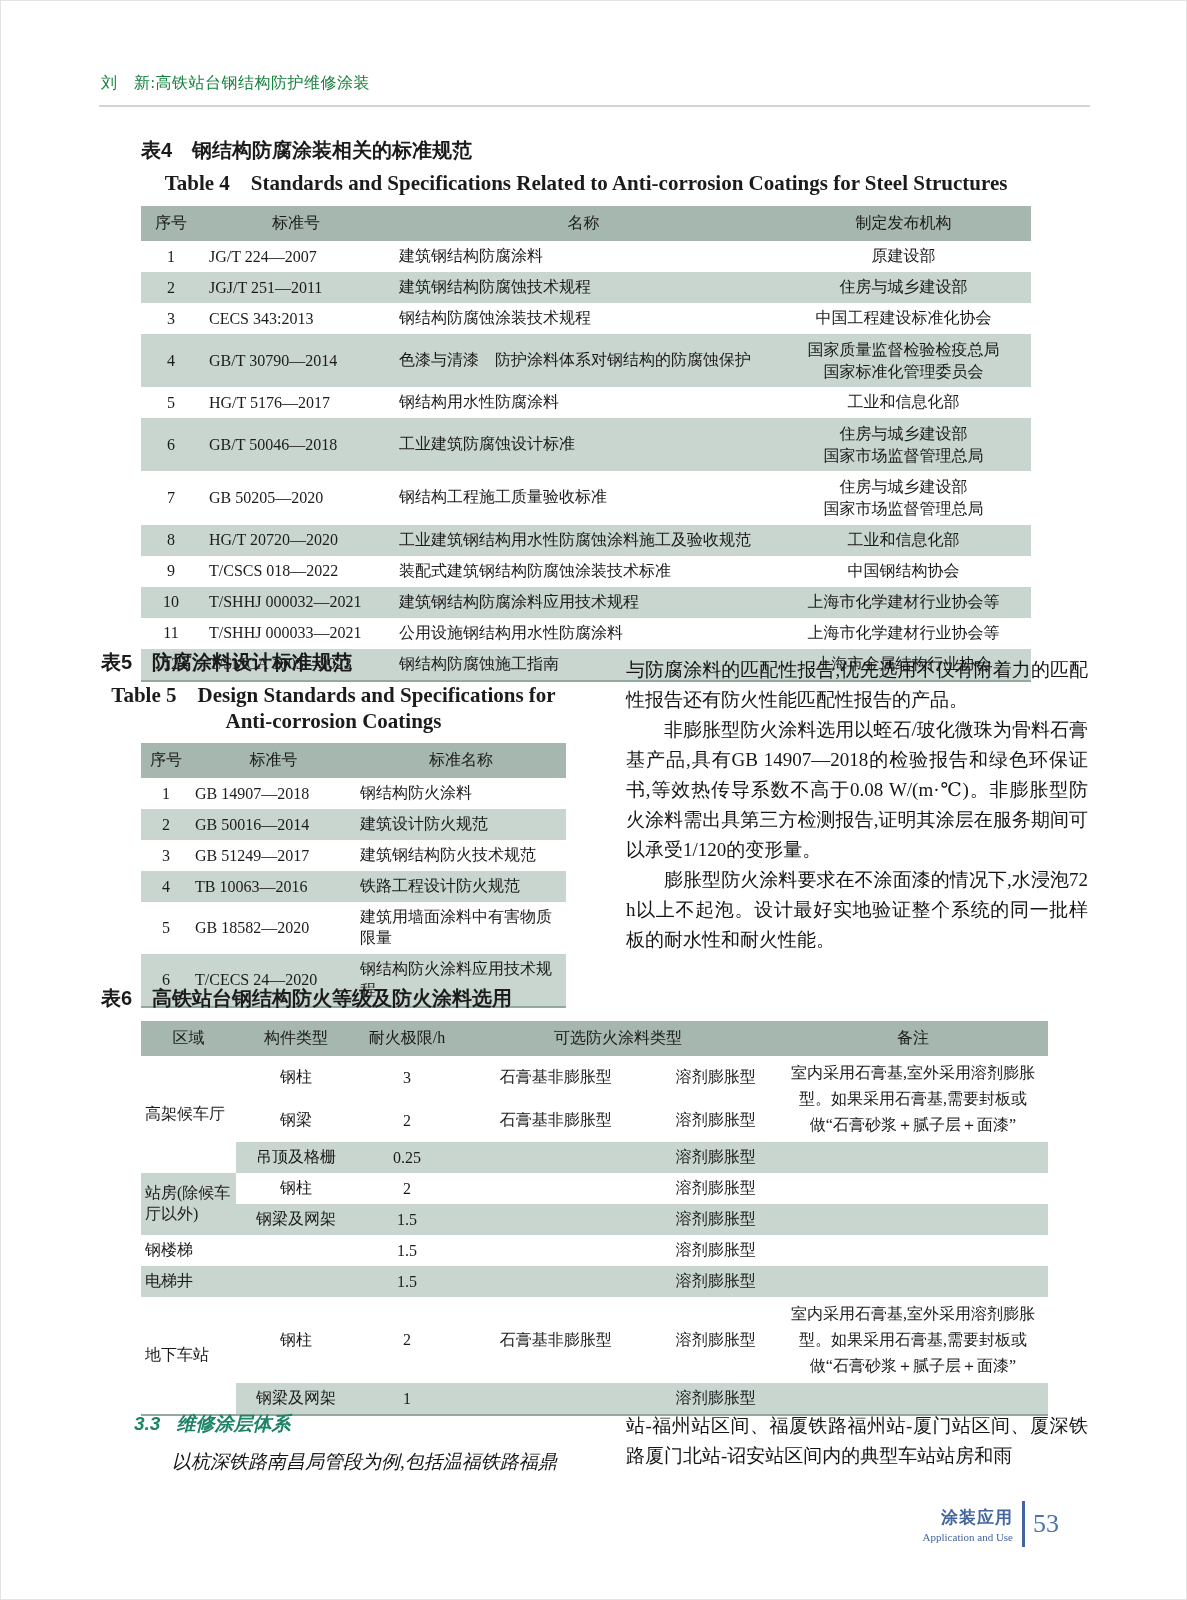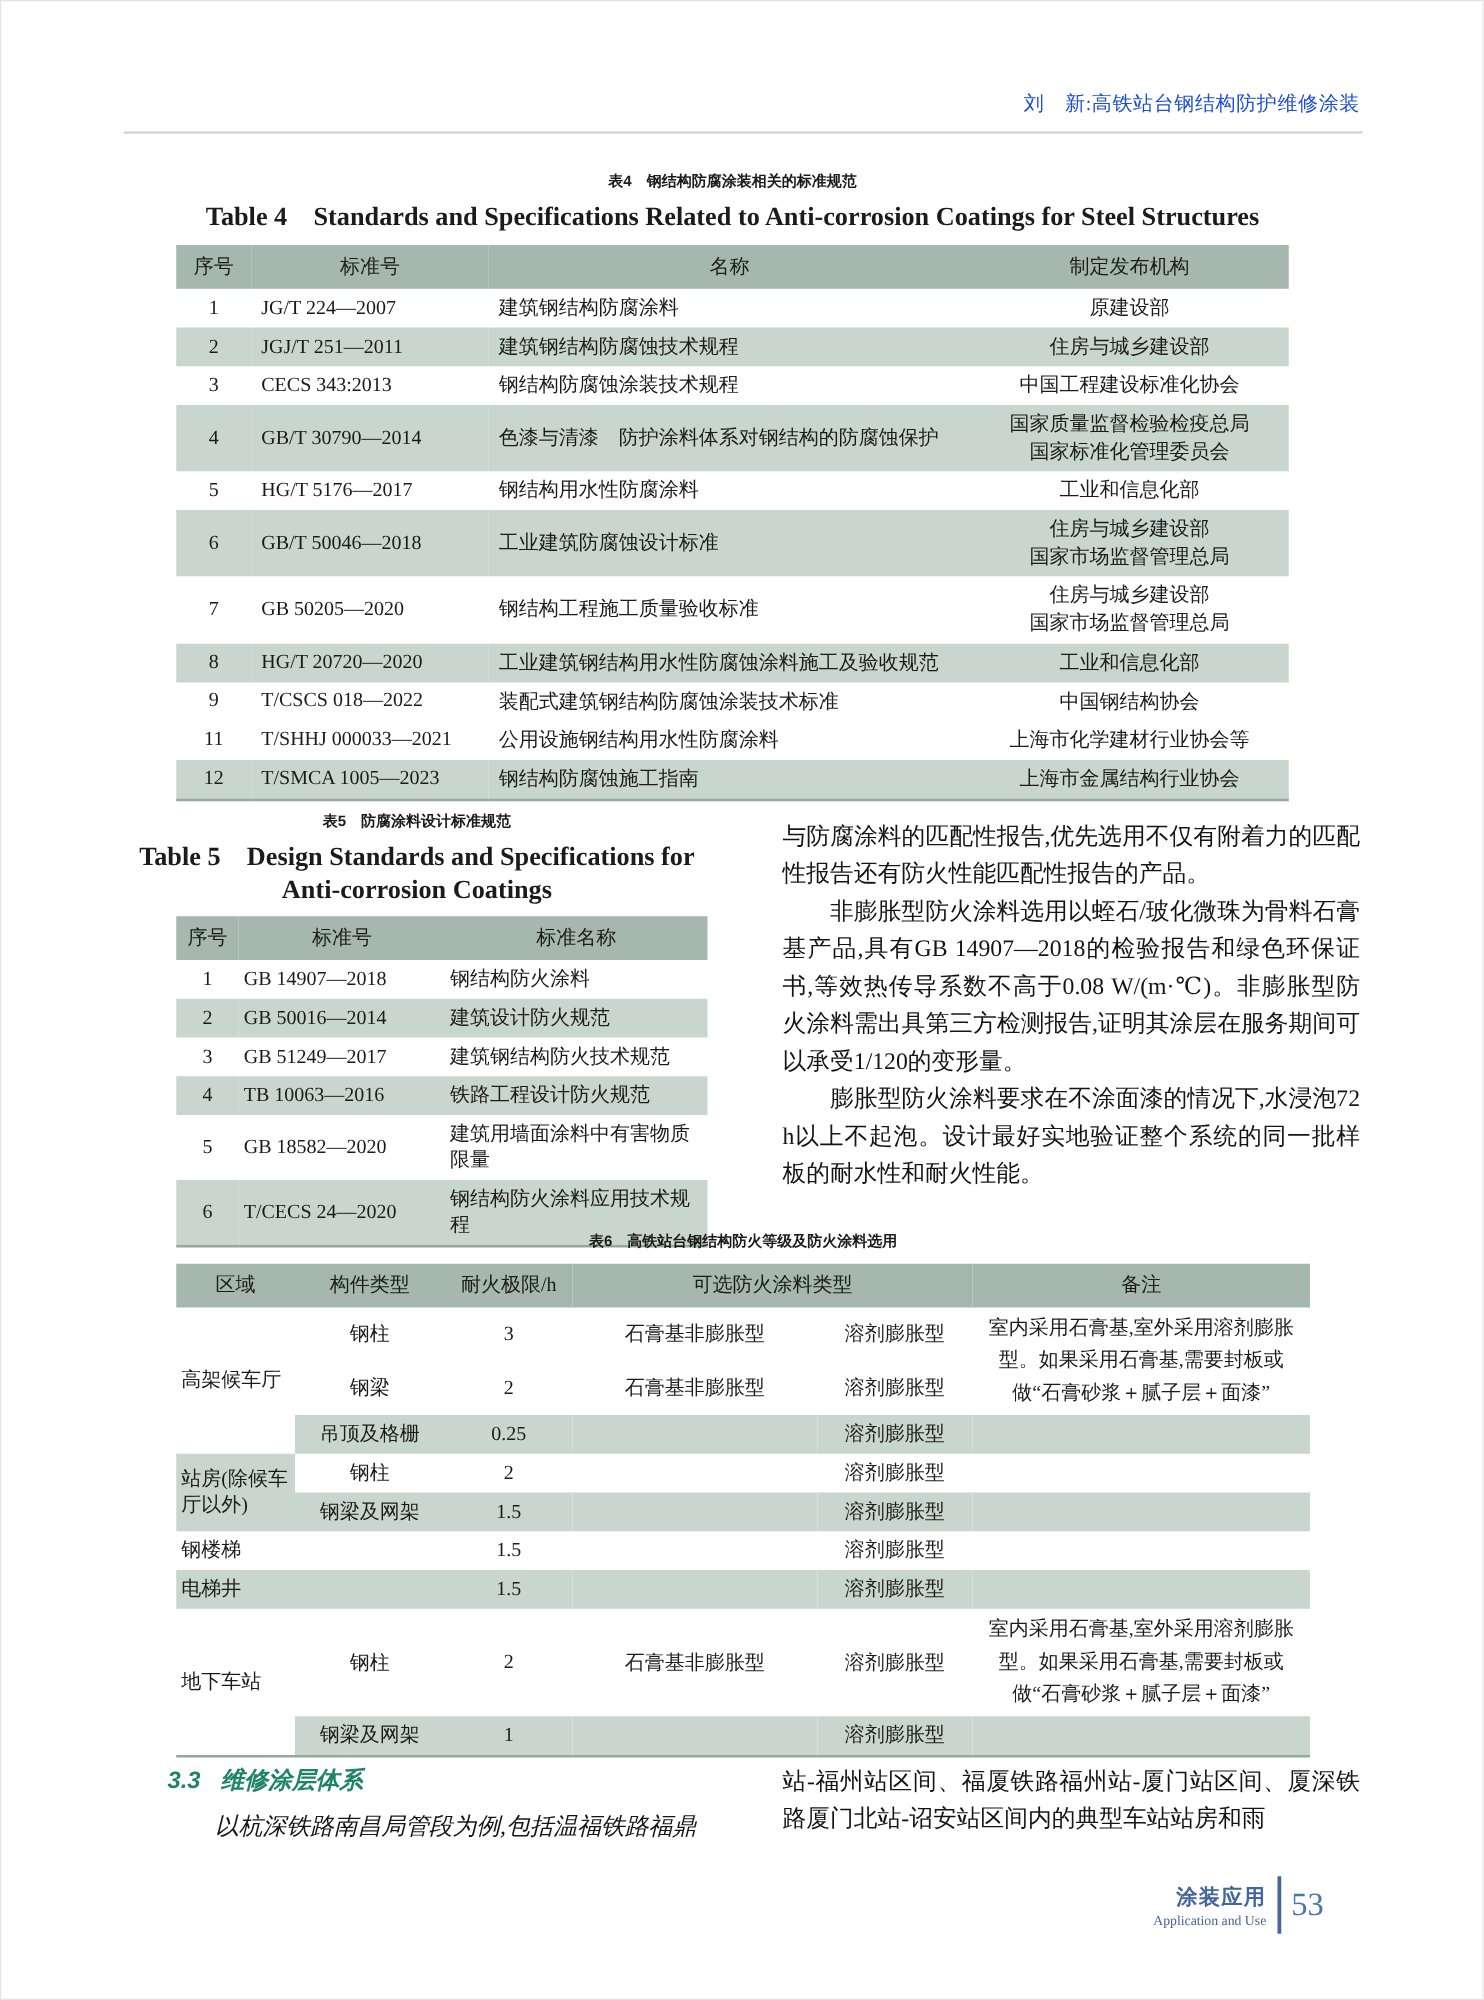--- a/index.html
+++ b/index.html
@@ -10,31 +10,31 @@
     color:#1b1b1b;
   }
   .page {
     position:absolute; inset:0; background:#ffffff;
     border:1px solid #e3e3e3; overflow:hidden;
   }
 
   
   .running-head {
     position:absolute; top:72px; left:100px; width:987px;
-    text-align:right; color:#1d4ed8; font-size:16px; letter-spacing:.5px;
+    color:#15803d; font-size:16px; letter-spacing:.5px;
     font-family:Liberation Serif, serif;
   }
   .head-rule {
     position:absolute; top:104px; left:98px; width:991px;
     border-top:2px solid #d2d6d7;
   }
 
   
   .tbl-title-zh {
-    text-align:center; font-size:12px; font-weight:bold;
+    font-size:20px; font-weight:bold;
     font-family:"Liberation Sans","DejaVu Sans",sans-serif;
   }
   .tbl-title-en {
     text-align:center; font-size:21px; font-weight:bold; margin-top:5px;
     font-family:"Liberation Serif","DejaVu Serif",serif;
   }
   table.std {
     border-collapse:collapse; table-layout:fixed; width:100%;
     font-size:16px; margin-top:9px;
     border-bottom:2px solid #93a89f;
@@ -183,20 +183,26 @@
           <td>8</td>
           <td class="l">HG/T 20720—2020</td>
           <td class="l">工业建筑钢结构用水性防腐蚀涂料施工及验收规范</td>
           <td>工业和信息化部</td>
         </tr>
         <tr>
           <td>9</td>
           <td class="l">T/CSCS 018—2022</td>
           <td class="l">装配式建筑钢结构防腐蚀涂装技术标准</td>
           <td>中国钢结构协会</td>
+        </tr>
+        <tr class="alt">
+          <td>10</td>
+          <td class="l">T/SHHJ 000032—2021</td>
+          <td class="l">建筑钢结构防腐涂料应用技术规程</td>
+          <td>上海市化学建材行业协会等</td>
         </tr>
         <tr>
           <td>11</td>
           <td class="l">T/SHHJ 000033—2021</td>
           <td class="l">公用设施钢结构用水性防腐涂料</td>
           <td>上海市化学建材行业协会等</td>
         </tr>
         <tr class="alt">
           <td>12</td>
           <td class="l">T/SMCA 1005—2023</td>

